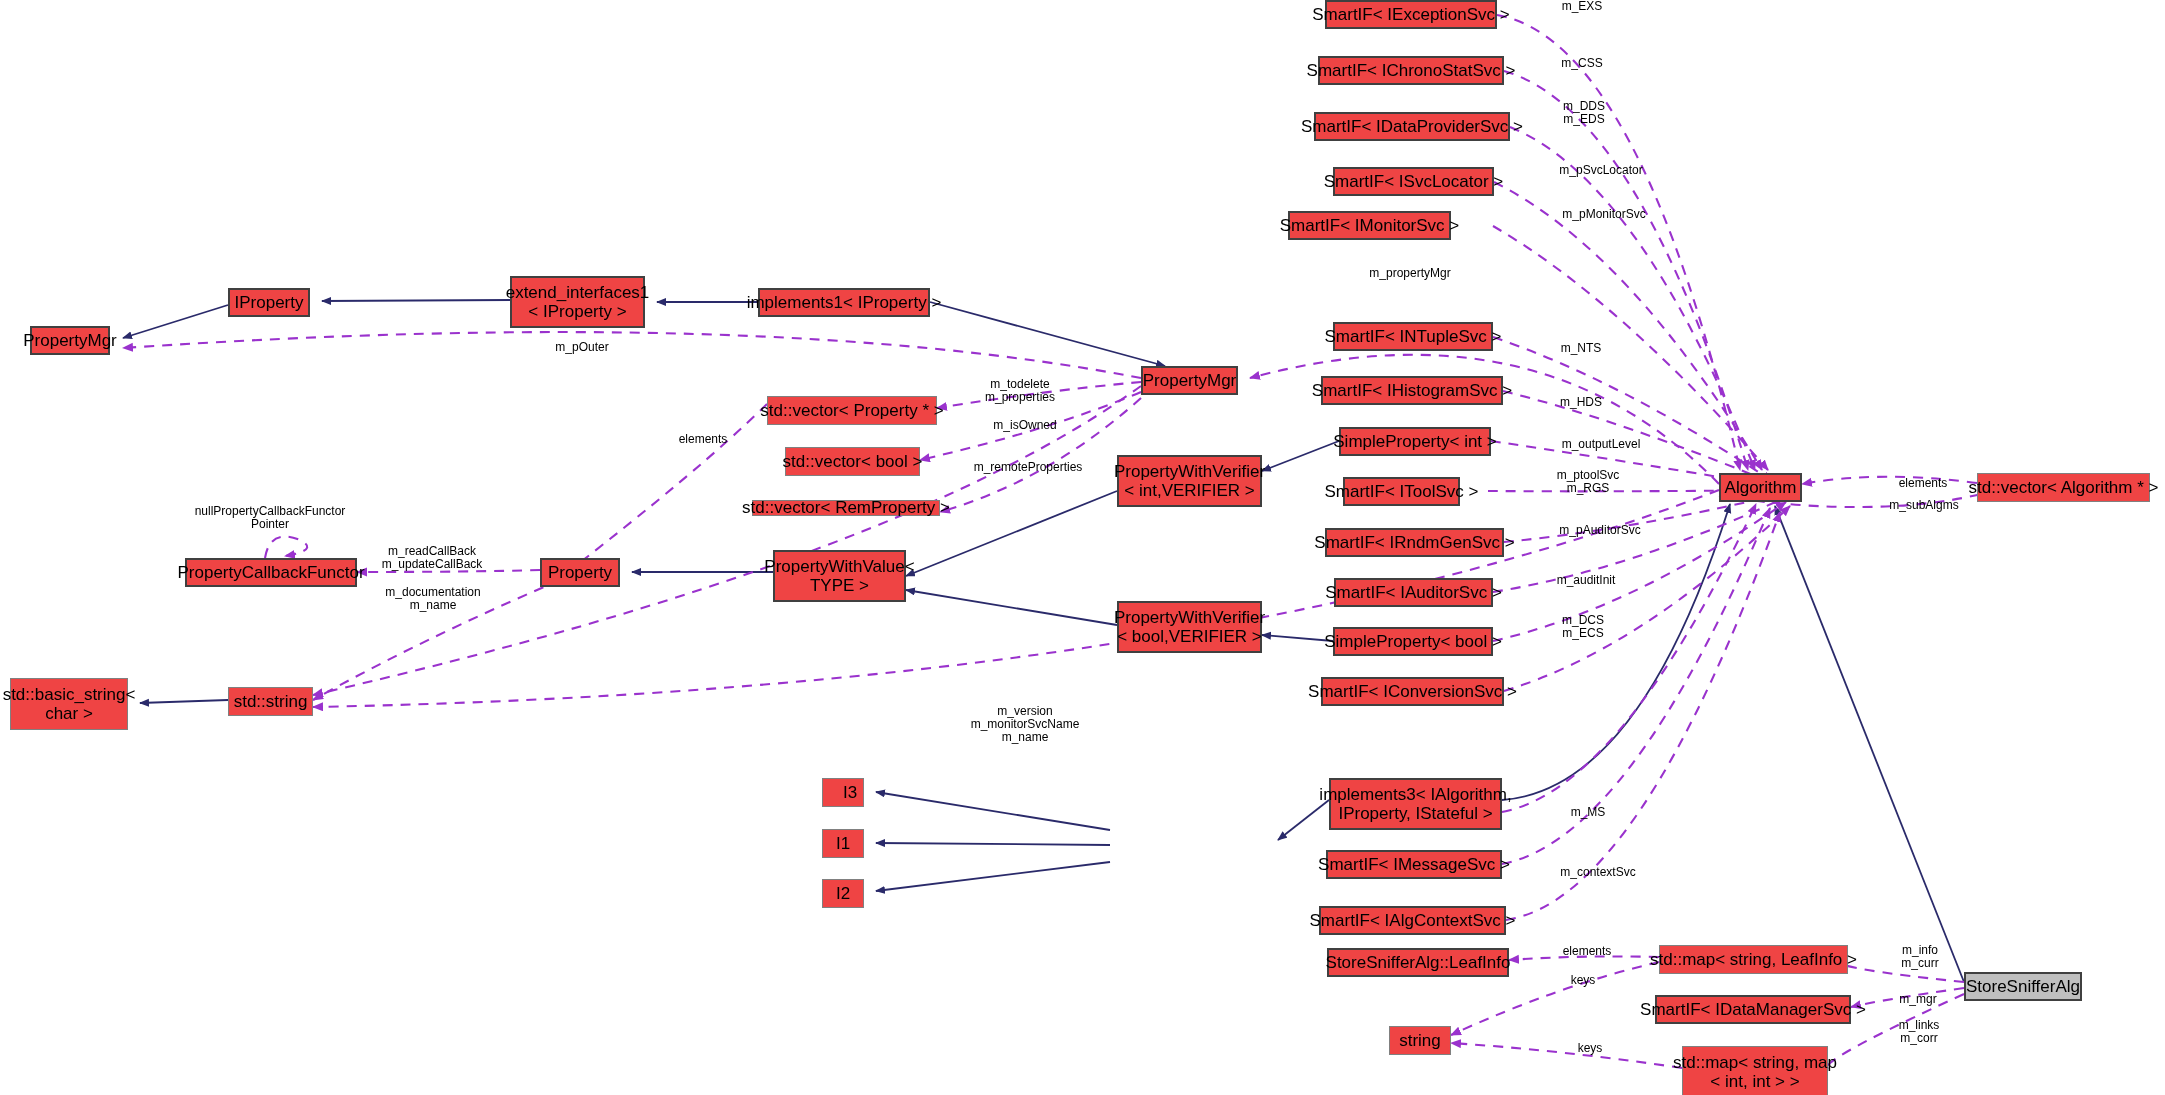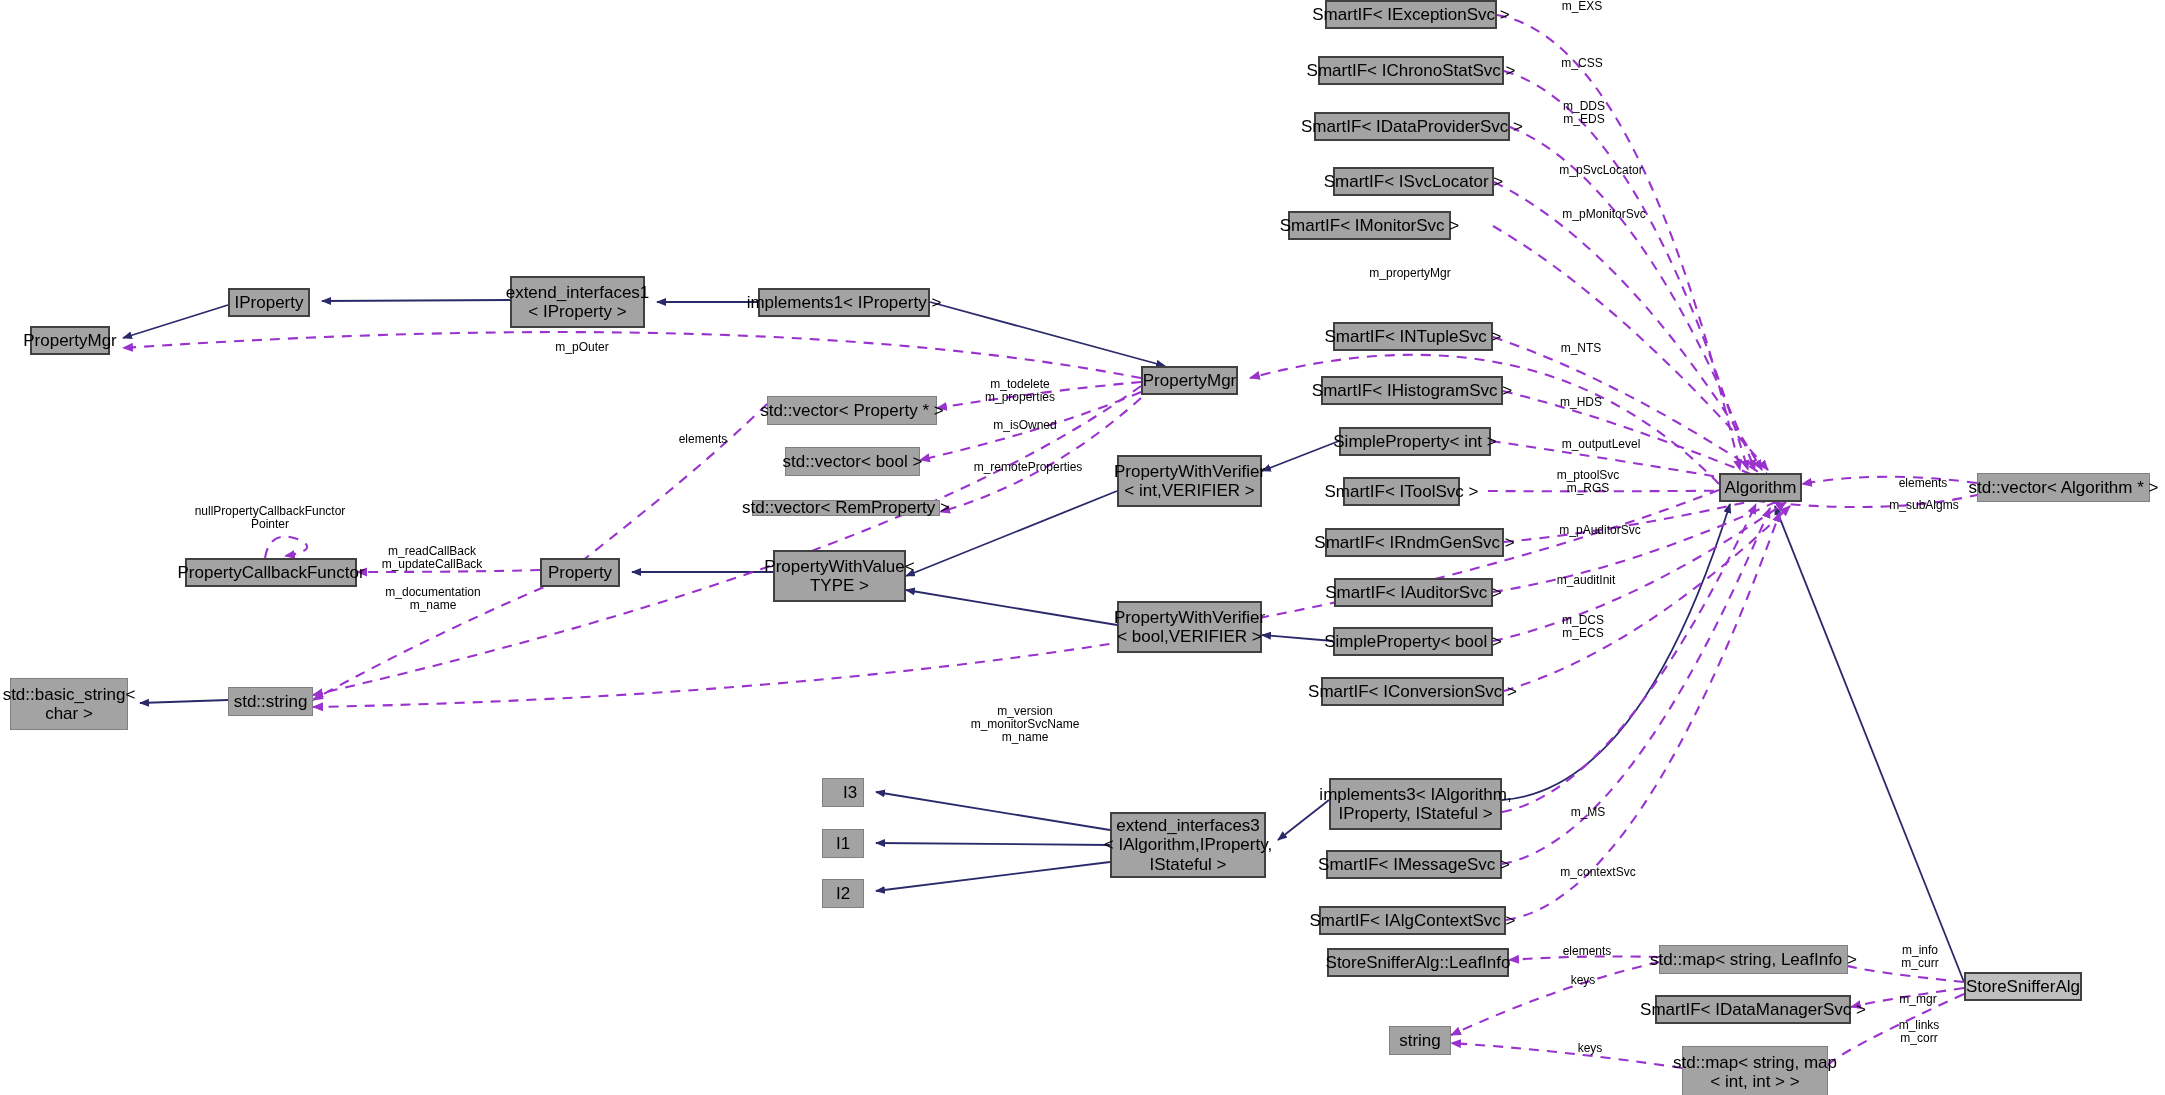--- a/index.html
+++ b/index.html
@@ -25,21 +25,21 @@
   .node {
     position: absolute;
     box-sizing: border-box;
     display: flex;
     align-items: center;
     justify-content: center;
     text-align: center;
     font-size: 17px;
     line-height: 1.12;
     color: #000000;
-    background: #a3a3a3;
+    background: #ef4444;
     border: 1px solid #808080;
     white-space: pre;
     z-index: 3;
     padding: 0 6px;
   }
   .node.strong {
     border: 2px solid #404040;
   }
   .node.highlight {
     background: #bfbfbf;
@@ -160,23 +160,20 @@
   <div class="node strong" style="left:1343px;top:477px;width:117px;height:29px;">SmartIF&lt; IToolSvc &gt;</div>
   <div class="node strong" style="left:1325px;top:528px;width:179px;height:29px;">SmartIF&lt; IRndmGenSvc &gt;</div>
   <div class="node strong" style="left:1334px;top:578px;width:159px;height:29px;">SmartIF&lt; IAuditorSvc &gt;</div>
   <div class="node strong" style="left:1333px;top:627px;width:160px;height:29px;">SimpleProperty&lt; bool &gt;</div>
   <div class="node strong" style="left:1321px;top:677px;width:183px;height:29px;">SmartIF&lt; IConversionSvc &gt;</div>
   <div class="node strong" style="left:1719px;top:473px;width:83px;height:29px;">Algorithm</div>
   <div class="node" style="left:1977px;top:473px;width:173px;height:29px;">std::vector&lt; Algorithm * &gt;</div>
   <div class="node" style="left:822px;top:778px;width:42px;height:29px;padding-left:20px;">I3</div>
   <div class="node" style="left:822px;top:829px;width:42px;height:29px;">I1</div>
   <div class="node" style="left:822px;top:879px;width:42px;height:29px;">I2</div>
-  <div class="node strong" style="left:1110px;top:812px;width:156px;height:66px;">extend_interfaces3
-&lt; IAlgorithm,IProperty,
-IStateful &gt;</div>
   <div class="node strong" style="left:1329px;top:778px;width:173px;height:52px;">implements3&lt; IAlgorithm,
 IProperty, IStateful &gt;</div>
   <div class="node strong" style="left:1326px;top:850px;width:176px;height:29px;">SmartIF&lt; IMessageSvc &gt;</div>
   <div class="node strong" style="left:1319px;top:906px;width:187px;height:29px;">SmartIF&lt; IAlgContextSvc &gt;</div>
   <div class="node strong" style="left:1327px;top:948px;width:182px;height:29px;">StoreSnifferAlg::LeafInfo</div>
   <div class="node" style="left:1659px;top:945px;width:189px;height:29px;">std::map&lt; string, LeafInfo &gt;</div>
   <div class="node strong" style="left:1655px;top:995px;width:196px;height:29px;">SmartIF&lt; IDataManagerSvc &gt;</div>
   <div class="node" style="left:1389px;top:1026px;width:62px;height:29px;">string</div>
   <div class="node" style="left:1682px;top:1046px;width:146px;height:52px;">std::map&lt; string, map
 &lt; int, int &gt; &gt;</div>

